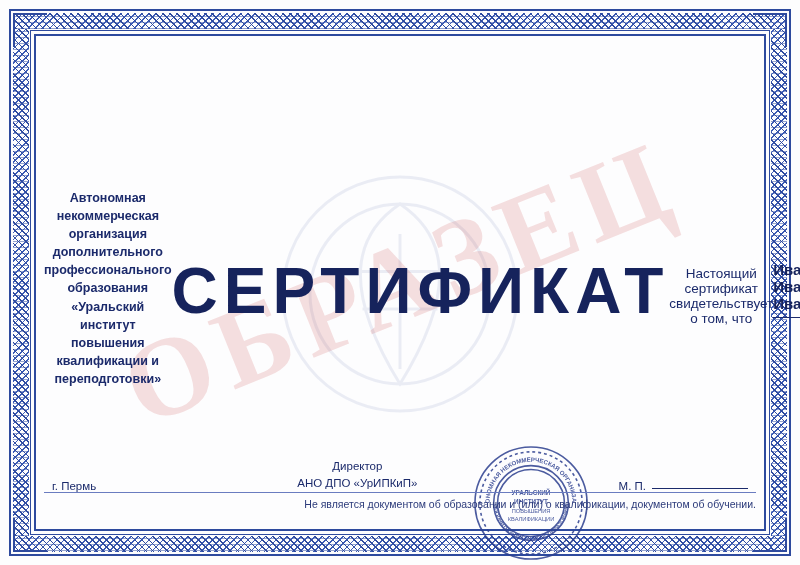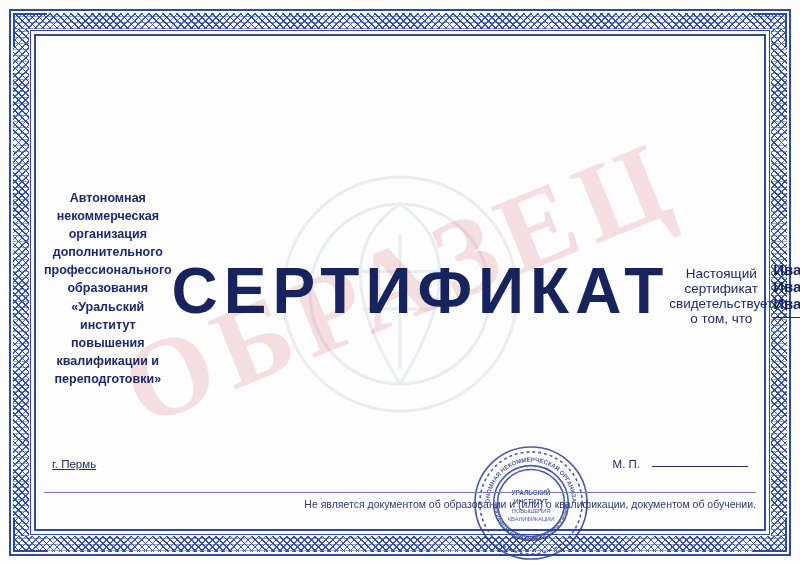--- a/index.html
+++ b/index.html
@@ -190,34 +190,33 @@
     display: flex;
     align-items: flex-end;
     justify-content: space-between;
     padding: 0 8px;
     box-sizing: border-box;
   }
   .city {
     font-size: 11.5px;
     color: #1b2a6b;
     padding-bottom: 1px;
-    text-decoration: underline;
   }
   .director {
     text-align: center;
     font-size: 11.5px;
     line-height: 1.5;
     color: #1b2a6b;
   }
   .mp {
     font-size: 11.5px;
     color: #1b2a6b;
     display: flex;
     align-items: flex-end;
-    gap: 12px;
+    gap: 6px;
     padding-bottom: 1px;
   }
   .sig-line {
     display: inline-block;
     width: 96px;
     border-bottom: 1px solid #1b2a6b;
     height: 1px;
     margin-bottom: 3px;
   }
 
@@ -314,20 +313,24 @@
       <g fill="#2c3f8f" font-family="Liberation Sans, sans-serif" text-anchor="middle">
         <text x="60" y="52" font-size="6.5" font-weight="bold">УРАЛЬСКИЙ</text>
         <text x="60" y="61" font-size="6.5" font-weight="bold">ИНСТИТУТ</text>
         <text x="60" y="70" font-size="5.8">ПОВЫШЕНИЯ</text>
         <text x="60" y="78" font-size="5.8">КВАЛИФИКАЦИИ</text>
       </g>
     </svg>
 
     <div class="sign-row">
       <div class="city">г. Пермь</div>
+      <div class="director">
+        <div>Директор</div>
+        <div>АНО ДПО «УрИПКиП»</div>
+      </div>
       <div class="mp">
         <span>М. П.</span>
         <span class="sig-line"></span>
       </div>
     </div>
 
     <div class="disclaimer">Не является документом об образовании и (или) о квалификации, документом об обучении.</div>
 
   </div>
 </div>

